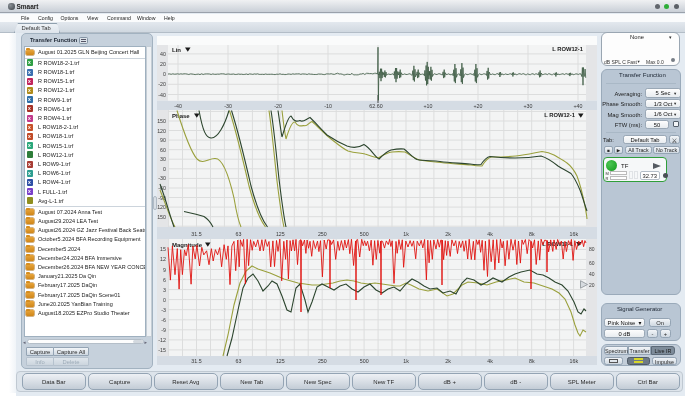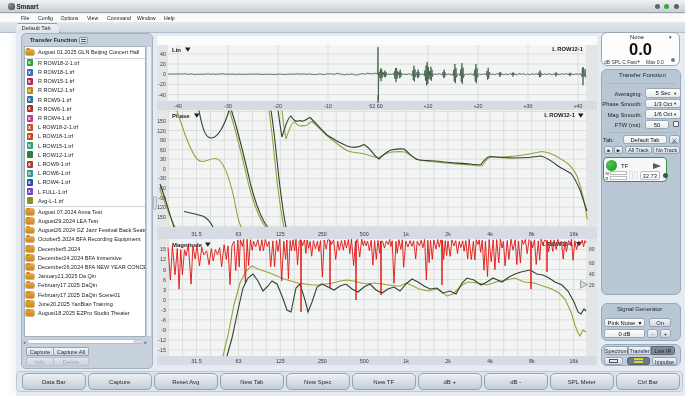--- a/index.html
+++ b/index.html
@@ -358,22 +358,20 @@
 <path d="M 121.0,74.5 C 123.0,88.0 124.0,96.0 125.0,101.0 C 128.0,91.0 131.0,80.5 134.0,80.0 C 137.0,86.0 140.0,85.5 143.0,84.5 C 146.0,87.0 149.0,83.0 153.0,81.5 C 157.0,85.0 162.0,91.0 170.0,99.0 C 176.0,103.0 183.0,107.0 190.0,110.0 C 198.0,113.0 203.0,111.0 207.0,108.5 C 213.0,111.5 218.0,121.0 222.0,123.0 C 226.0,119.0 230.0,115.0 234.0,114.0 C 239.0,113.0 243.0,112.5 247.0,113.0 C 252.0,117.0 256.0,122.0 260.0,123.5 C 267.0,125.0 275.0,124.5 283.0,125.5 C 293.0,127.0 303.0,127.0 313.0,128.0 C 318.0,129.0 321.0,129.0 324.0,128.5 C 327.0,124.0 330.0,121.0 333.0,120.5 C 338.0,121.0 348.0,122.0 358.0,122.0 C 368.0,122.0 378.0,121.0 384.0,120.0 C 391.0,122.0 396.0,126.0 401.0,130.0 C 406.0,133.0 410.0,135.0 414.0,137.5 C 417.0,141.0 420.0,147.0 423.0,154.0 C 426.0,162.0 428.0,170.0 430.0,175.0" fill="none" stroke="#2c452e" stroke-width="1.1"></path>
 <polyline points="66.0,320.0 71.0,299.0 77.0,269.0 83.0,247.0 89.0,235.0 95.0,230.0 101.0,233.0 107.0,235.0 113.0,237.0 120.0,240.0 127.0,243.0 134.0,245.0 141.0,247.0 148.0,248.0 155.0,249.0 162.0,249.0 169.0,248.0 176.0,247.0 183.0,245.0 190.0,244.0 197.0,245.0 204.0,247.0 211.0,248.0 218.0,247.0 225.0,248.0 232.0,249.0 239.0,250.0 243.0,250.0 249.0,247.0 254.0,249.0 262.0,253.0 271.0,255.0 280.0,253.0 290.0,260.0 296.0,258.0 305.0,249.0 311.0,246.0 321.0,247.0 330.0,249.0 339.0,246.0 349.0,244.0 358.0,242.0 367.0,246.0 377.0,247.0 386.0,250.0 395.0,253.0 402.0,257.0 408.0,263.0 414.0,276.0 418.0,289.0 421.0,297.0 423.0,300.0 426.0,294.0 429.0,296.0" fill="none" stroke="#9aa03c" stroke-width="1.1"></polyline>
 <polyline points="70.0,320.0 75.0,302.0 81.0,274.0 86.0,252.0 91.0,242.0 96.0,238.0 101.0,245.0 106.0,255.0 111.0,250.0 115.0,245.0 120.0,248.0 125.0,260.0 130.0,274.0 134.0,276.0 139.0,252.0 143.0,248.0 148.0,264.0 151.0,276.0 155.0,266.0 160.0,251.0 165.0,248.0 171.0,251.0 177.0,254.0 183.0,250.0 189.0,248.0 195.0,253.0 201.0,256.0 207.0,251.0 213.0,248.0 219.0,254.0 225.0,257.0 231.0,253.0 237.0,251.0 243.0,255.0 249.0,248.0 255.0,243.0 261.0,246.0 267.0,250.0 273.0,253.0 280.0,252.0 286.0,257.0 293.0,255.0 299.0,258.0 305.0,247.0 310.0,242.0 317.0,244.0 324.0,249.0 330.0,246.0 336.0,242.0 345.0,246.0 352.0,241.0 358.0,238.0 364.0,236.0 373.0,234.0 380.0,238.0 386.0,239.0 392.0,242.0 398.0,246.0 405.0,249.0 411.0,255.0 417.0,266.0 421.0,276.0 424.0,278.0 427.0,273.0 429.0,275.0" fill="none" stroke="#2c452e" stroke-width="1.1"></polyline>
 <polyline points="11.0,211.3 13.4,244.1 15.4,209.9 18.0,238.7 20.3,212.6 22.1,253.1 23.7,213.7 25.4,238.6 27.5,213.9 29.1,219.8 31.3,208.6 34.1,248.2 35.9,210.2 38.2,222.9 39.9,209.2 42.5,230.0 44.8,211.3 46.8,218.9 49.6,214.8 52.0,228.7 54.4,212.7 56.2,225.0 58.4,213.7 60.6,218.8 62.7,211.6 64.6,230.8 67.1,208.7 69.3,223.3 71.0,209.9 73.0,248.6 74.9,210.0 77.0,205.4 78.7,234.7 80.8,204.0 82.2,230.8 83.4,203.8 85.4,210.4 86.6,203.3 88.4,248.0 90.1,203.3 91.6,229.6 93.5,203.7 95.2,214.3 96.7,205.4 98.7,210.9 100.8,203.8 103.0,215.0 104.9,203.7 106.4,214.8 108.3,203.5 110.3,210.4 112.0,205.5 113.7,230.9 115.9,204.9 117.5,230.6 119.5,204.5 121.0,215.4 122.8,203.2 124.7,244.8 126.8,205.3 128.6,223.3 129.9,204.0 131.4,243.0 133.1,204.6 134.4,215.0 136.0,203.8 137.6,214.9 139.0,203.4 140.5,228.6 142.3,205.3 143.6,203.6 144.0,276.0 144.4,204.5 145.6,209.8 147.5,204.0 148.9,217.4 150.1,204.0 151.6,212.3 153.0,205.3 154.7,220.3 156.4,204.6 158.4,212.6 160.5,205.1 161.9,215.6 163.5,204.7 165.4,240.9 167.2,204.0 169.2,213.0 170.7,203.9 172.6,204.0 173.0,252.0 173.4,204.6 174.6,208.5 176.6,203.9 178.7,223.4 180.8,205.3 182.3,214.4 184.4,204.6 186.4,214.2 187.8,204.1 189.4,212.0 191.4,203.6 192.8,217.7 194.5,203.3 196.6,229.5 198.6,205.0 199.0,264.0 199.4,204.1 200.6,203.5 202.7,221.0 204.7,203.3 206.3,209.7 207.6,204.8 209.1,209.8 210.6,205.2 212.4,214.8 214.2,204.2 215.9,229.2 217.6,204.7 219.3,223.4 220.9,204.4 222.8,217.2 223.6,205.2 224.0,259.0 224.4,204.9 225.6,205.4 227.5,212.1 229.3,204.9 231.3,208.6 232.6,203.4 233.9,210.5 235.2,204.8 237.0,247.4 239.0,205.4 240.2,217.3 241.9,203.7 243.8,213.4 245.3,203.8 246.6,231.3 248.8,205.0 251.0,211.0 253.1,204.6 254.9,210.3 256.6,204.9 258.7,222.8 260.2,205.2 262.4,209.9 264.2,204.4 265.8,211.9 267.6,203.5 269.4,243.9 270.8,204.2 272.1,226.8 273.5,204.5 275.3,223.3 276.8,204.0 279.0,213.0 280.7,203.6 282.3,211.2 283.8,204.0 284.6,204.1 285.0,249.0 285.4,204.2 286.6,223.6 288.3,204.7 289.6,219.4 291.0,205.1 293.2,220.4 294.9,203.9 296.9,210.0 298.7,204.7 300.5,217.6 302.2,205.4 303.8,211.6 305.7,204.9 307.1,215.3 308.8,204.7 310.7,223.0 312.2,203.3 314.3,223.5 316.4,205.3 317.8,223.9 319.3,203.8 320.9,208.5 322.2,203.9 323.6,216.3 325.2,204.3 327.0,234.3 328.4,205.2 330.5,240.5 332.1,203.6 334.2,225.7 336.2,203.8 337.9,233.7 339.7,203.6 341.8,227.0 343.4,203.2 345.1,212.0 346.4,205.3 348.1,229.8 350.2,204.5 351.9,223.2 354.0,203.3 356.0,214.2 358.2,203.7 359.8,228.5 361.5,205.0 363.4,227.1 365.0,203.9 366.3,208.4 368.4,203.5 370.2,217.7 372.0,203.6 373.6,205.2 374.0,253.0 374.4,205.5 375.6,212.0 377.5,203.8 379.2,228.5 381.3,204.9 382.7,224.1 384.1,203.2 385.9,208.9 387.6,204.2 389.6,204.6 390.0,236.0 390.4,204.6 391.6,215.9 393.7,203.9 395.8,215.4 397.0,203.9 399.2,213.4 400.6,203.5 402.7,208.6 404.4,205.1 406.2,223.0 407.9,205.3 409.4,215.6 411.5,204.7 413.2,209.0 414.4,203.4 416.1,224.4 417.8,204.7 419.5,213.4 421.7,205.1 423.5,208.5 425.2,204.2 426.6,210.7 427.9,204.6 429.0,207.0" fill="none" stroke="#e01310" stroke-width="0.9"></polyline>
 </svg>
 
   <div style="position:absolute;left:601px;top:32px;width:79px;height:34px;
     background:#fdfdfd;border:1px solid #9aa6b2;border-radius:6px"></div>
   <div class="lr" style="left:630px;top:33.5px;font-size:5.8px;color:#222">None</div>
   <div class="lr" style="left:669px;top:34px;font-size:5px;color:#333">▾</div>
-  <div style="position:absolute;left:601px;top:40.5px;width:79px;height:16px;
-    font-size:16.5px;font-weight:bold;color:#111;text-align:center;line-height:16px">0.0</div>
   <div class="lr" style="left:604px;top:58.5px;font-size:5px;color:#333">dB SPL C Fast</div>
   <div class="lr" style="left:637.5px;top:59px;font-size:4.5px;color:#333">▾</div>
   <div class="lr" style="left:646px;top:58.5px;font-size:5px;color:#333">Max 0.0</div>
   <div style="position:absolute;left:671px;top:58px;width:4px;height:4px;border-radius:50%;background:#777e86"></div>
 
   <div style="position:absolute;left:601px;top:69px;width:80px;height:226px;
     background:#b9c6d4;border:1px solid #9aaaba;border-radius:6px"></div>
   <div class="lr" style="left:619px;top:71.5px;font-size:6px;color:#1a2330">Transfer Function</div>
   <div style="position:absolute;left:606px;top:82.5px;width:70px;height:1px;background:#a9b8c6"></div>
   <div class="lab" style="left:580px;top:90.5px;width:62px">Averaging:</div>

